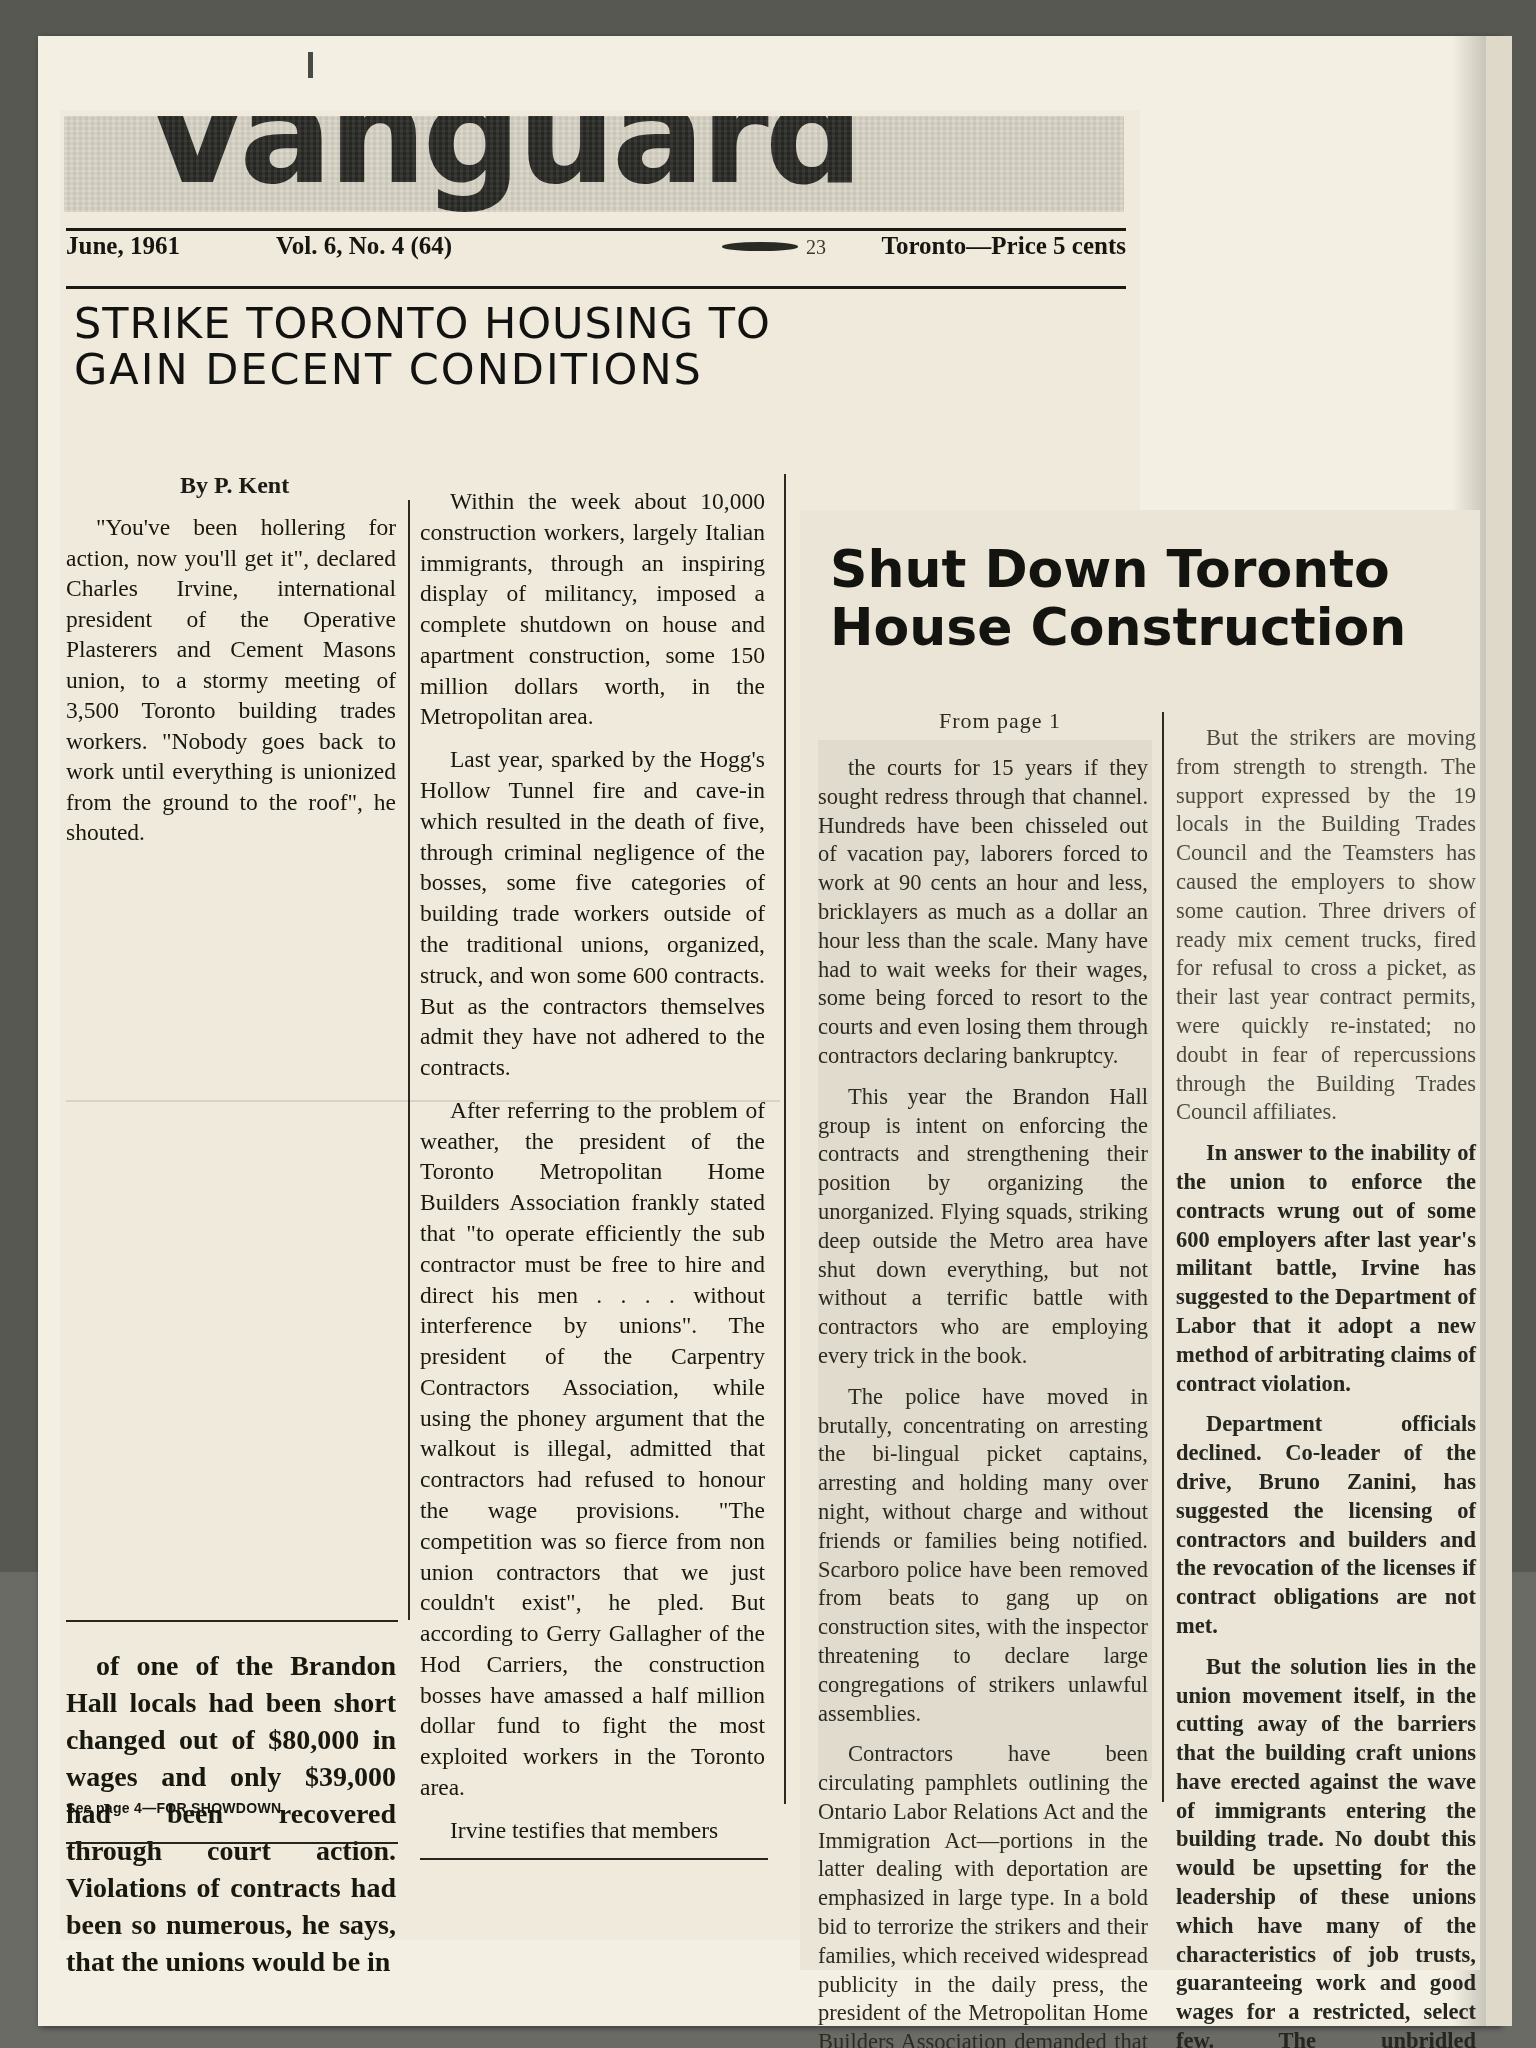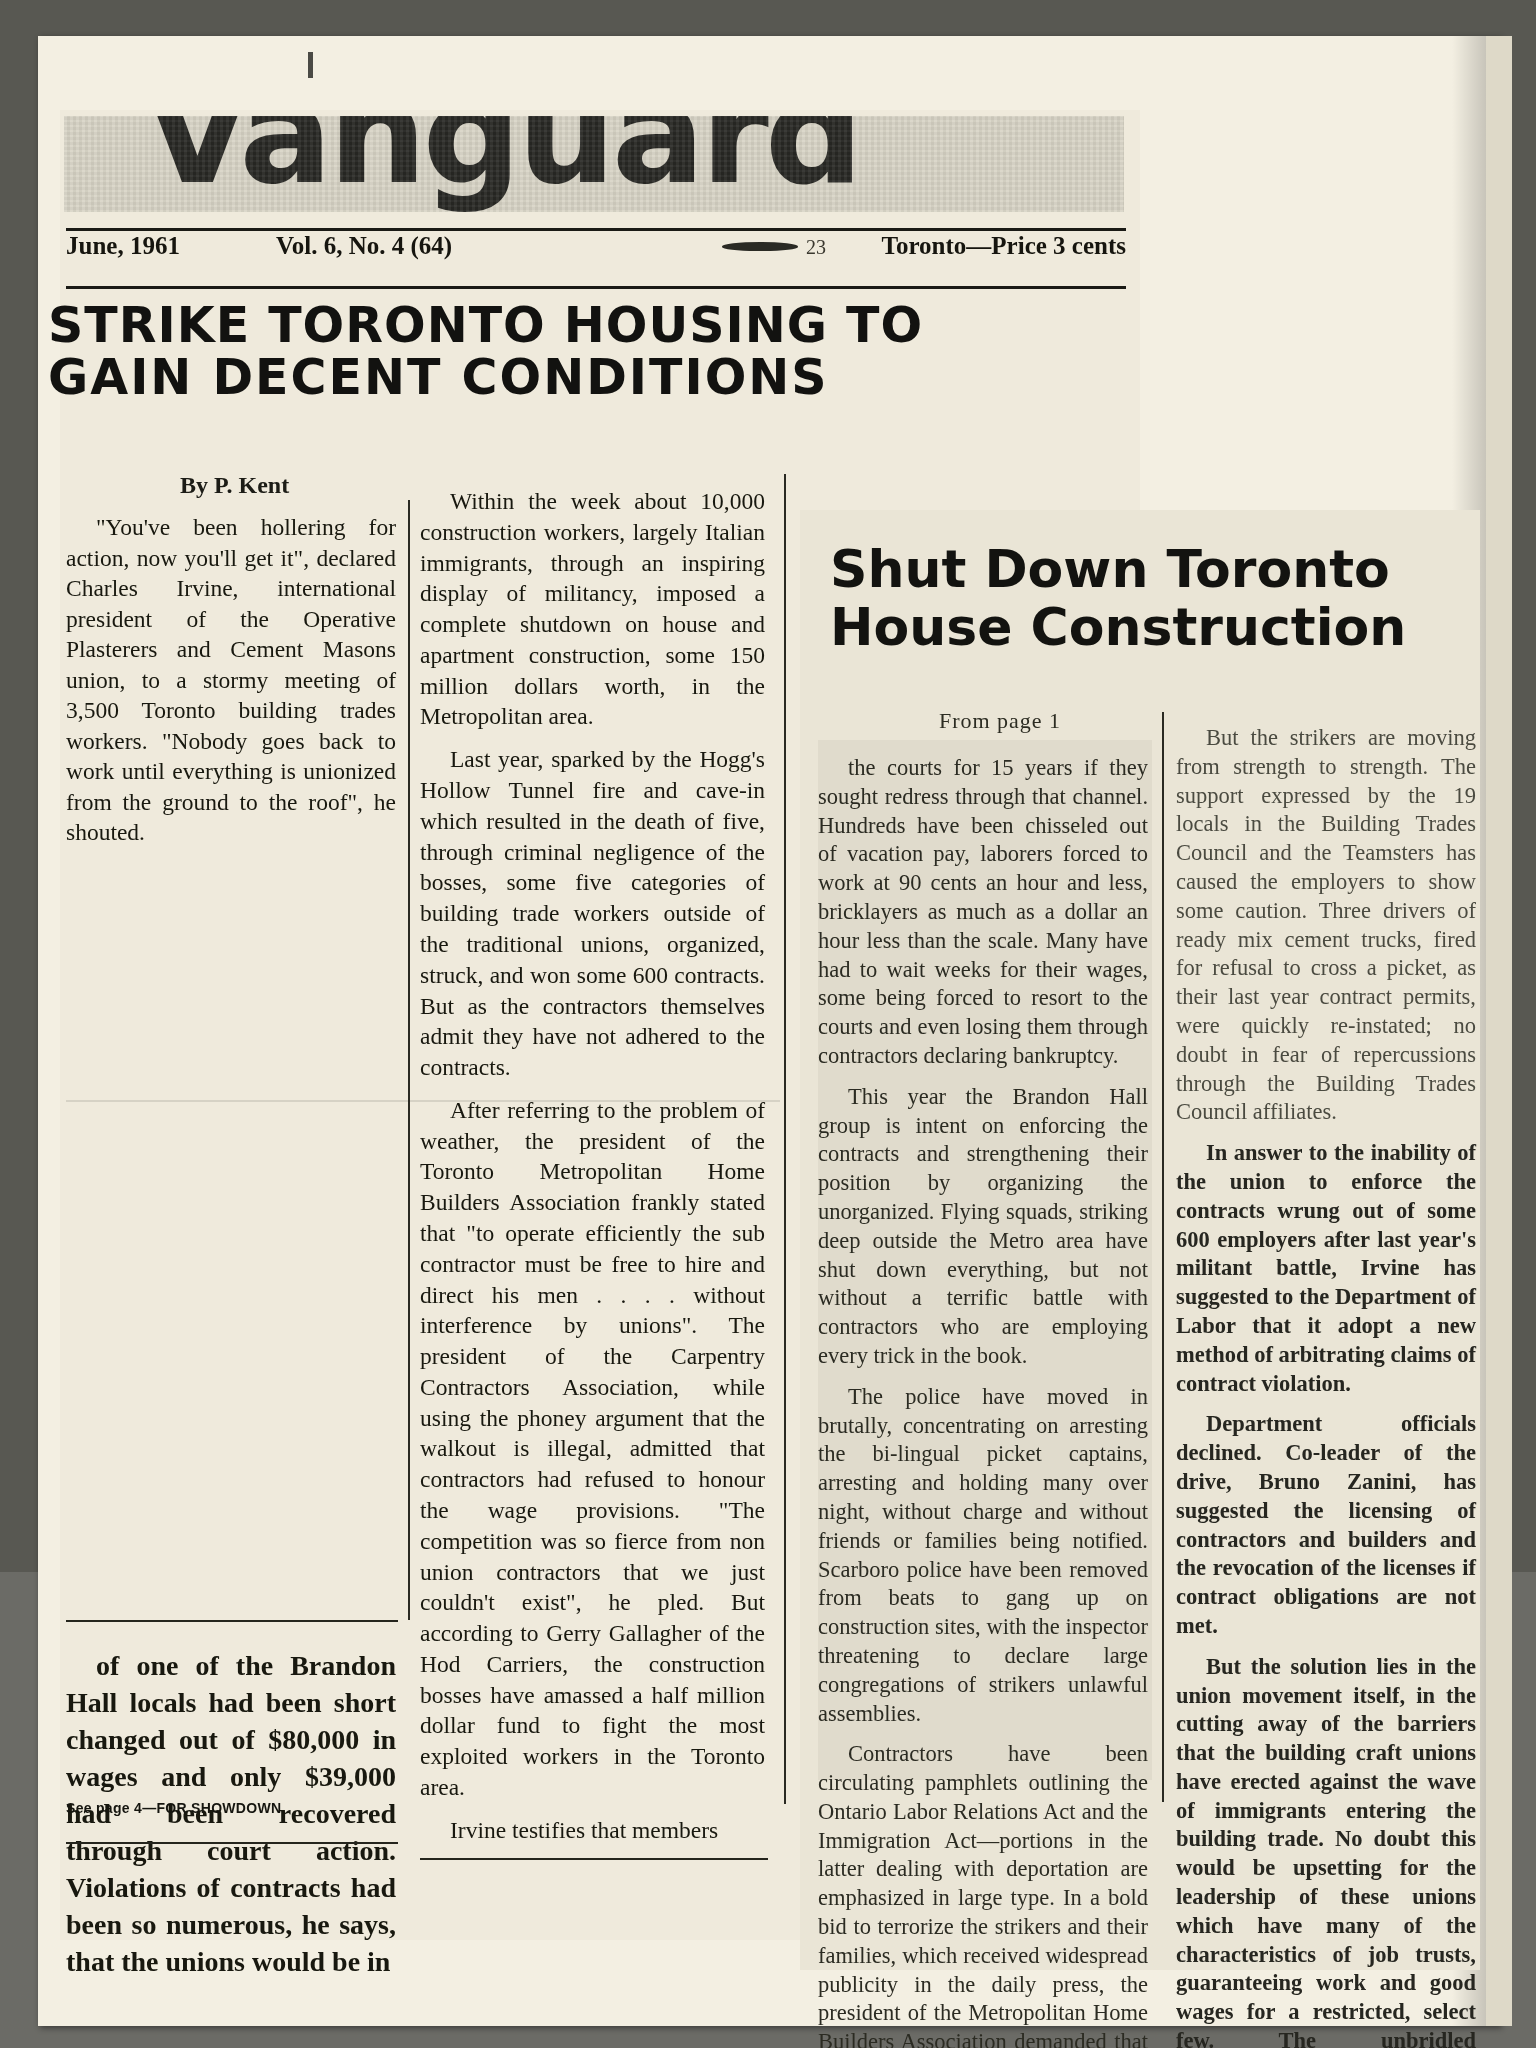--- a/index.html
+++ b/index.html
@@ -125,25 +125,25 @@
   .rule-bottom {
     position: absolute;
     left: 66px; top: 286px;
     width: 1060px; height: 3px;
     background: #1a1a15;
   }
 
   
   .headline {
     position: absolute;
-    left: 48px; top: 300px;
+    left: 74px; top: 300px;
     width: 1080px;
     font-family: "DejaVu Sans", sans-serif;
-    font-weight: bold;
-    font-size: 49px;
+    font-weight: normal;
+    font-size: 43px;
     line-height: 1.07;
     letter-spacing: 1px;
     color: #121210;
     text-align: left;
   }
   .headline .hl2 { letter-spacing: 2px; }
 
   
   .byline {
     position: absolute;
@@ -277,21 +277,21 @@
     <div class="speckle"></div>
   </div>
 
   <div class="rule-top"></div>
   <div class="dateline">
     <div class="dl-date">June, 1961</div>
     <div class="dl-vol">Vol. 6, No. 4 (64)</div>
     <div class="dl-mid">
       <span class="swash"></span><span>23</span>
     </div>
-    <div class="dl-price">Toronto—Price 3 cents</div>
+    <div class="dl-price">Toronto—Price 5 cents</div>
   </div>
   <div class="rule-bottom"></div>
 
   <div class="headline">
     <div>STRIKE TORONTO HOUSING TO</div>
     <div class="hl2">GAIN DECENT CONDITIONS</div>
   </div>
 
   <div class="byline">By P. Kent</div>
 

